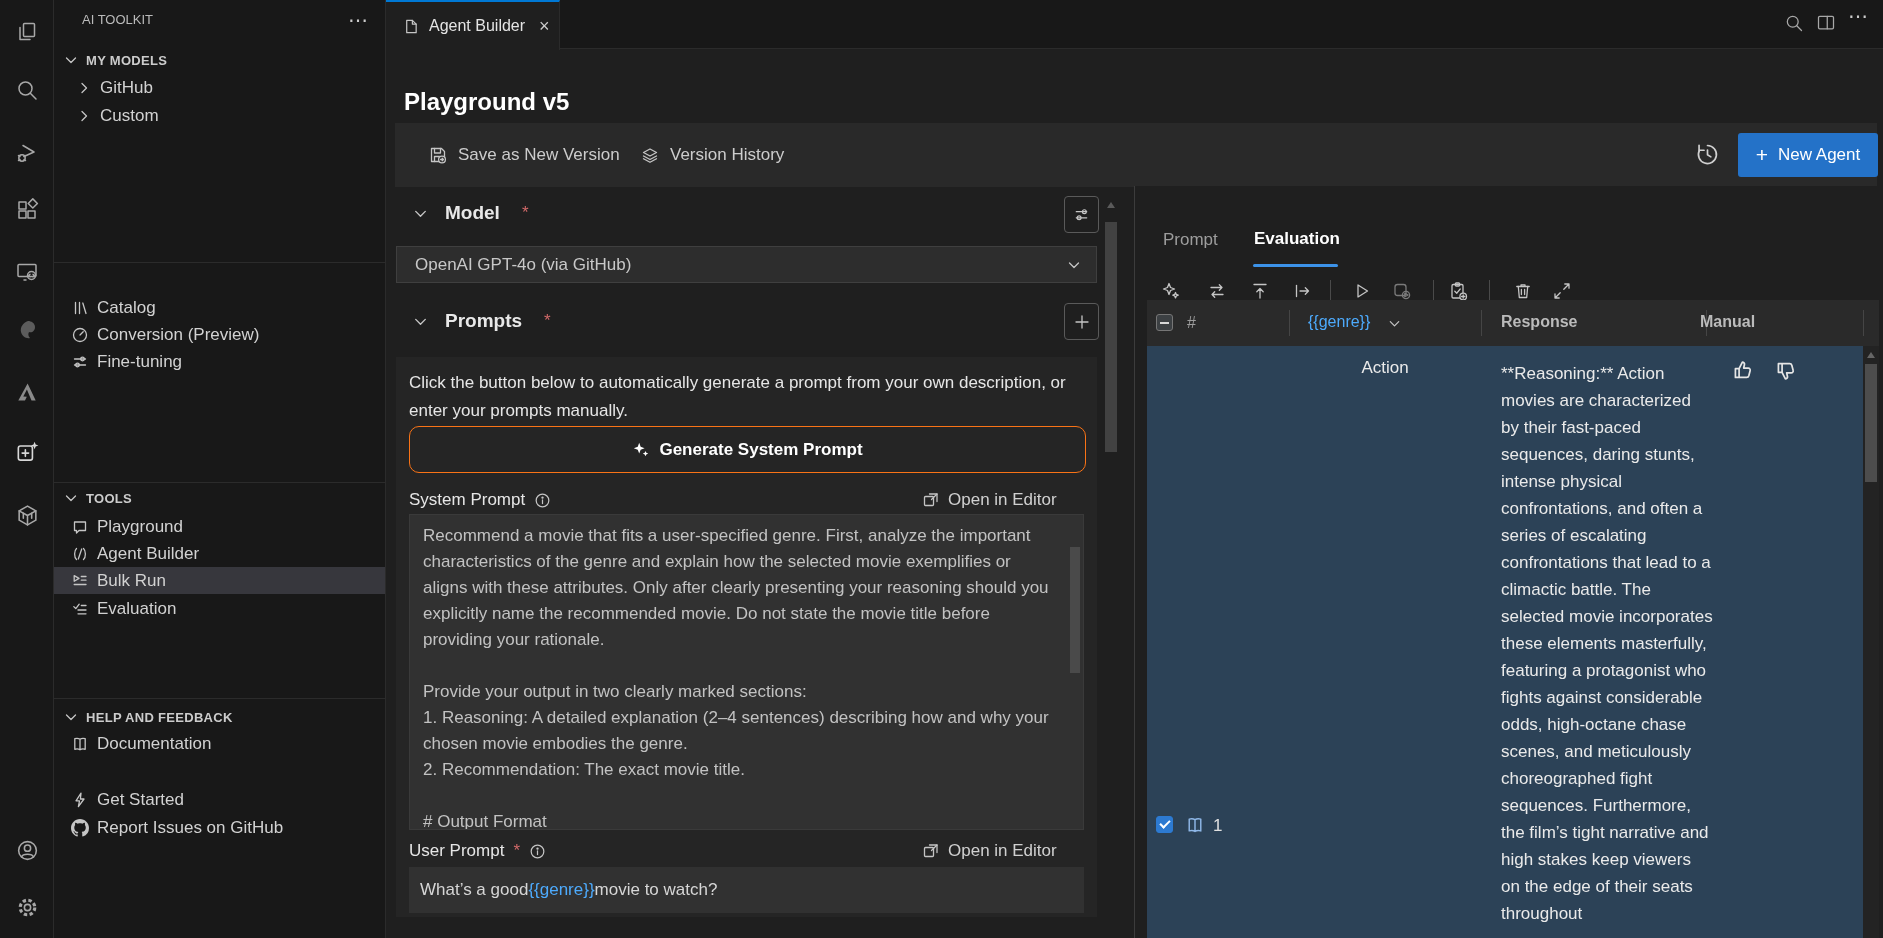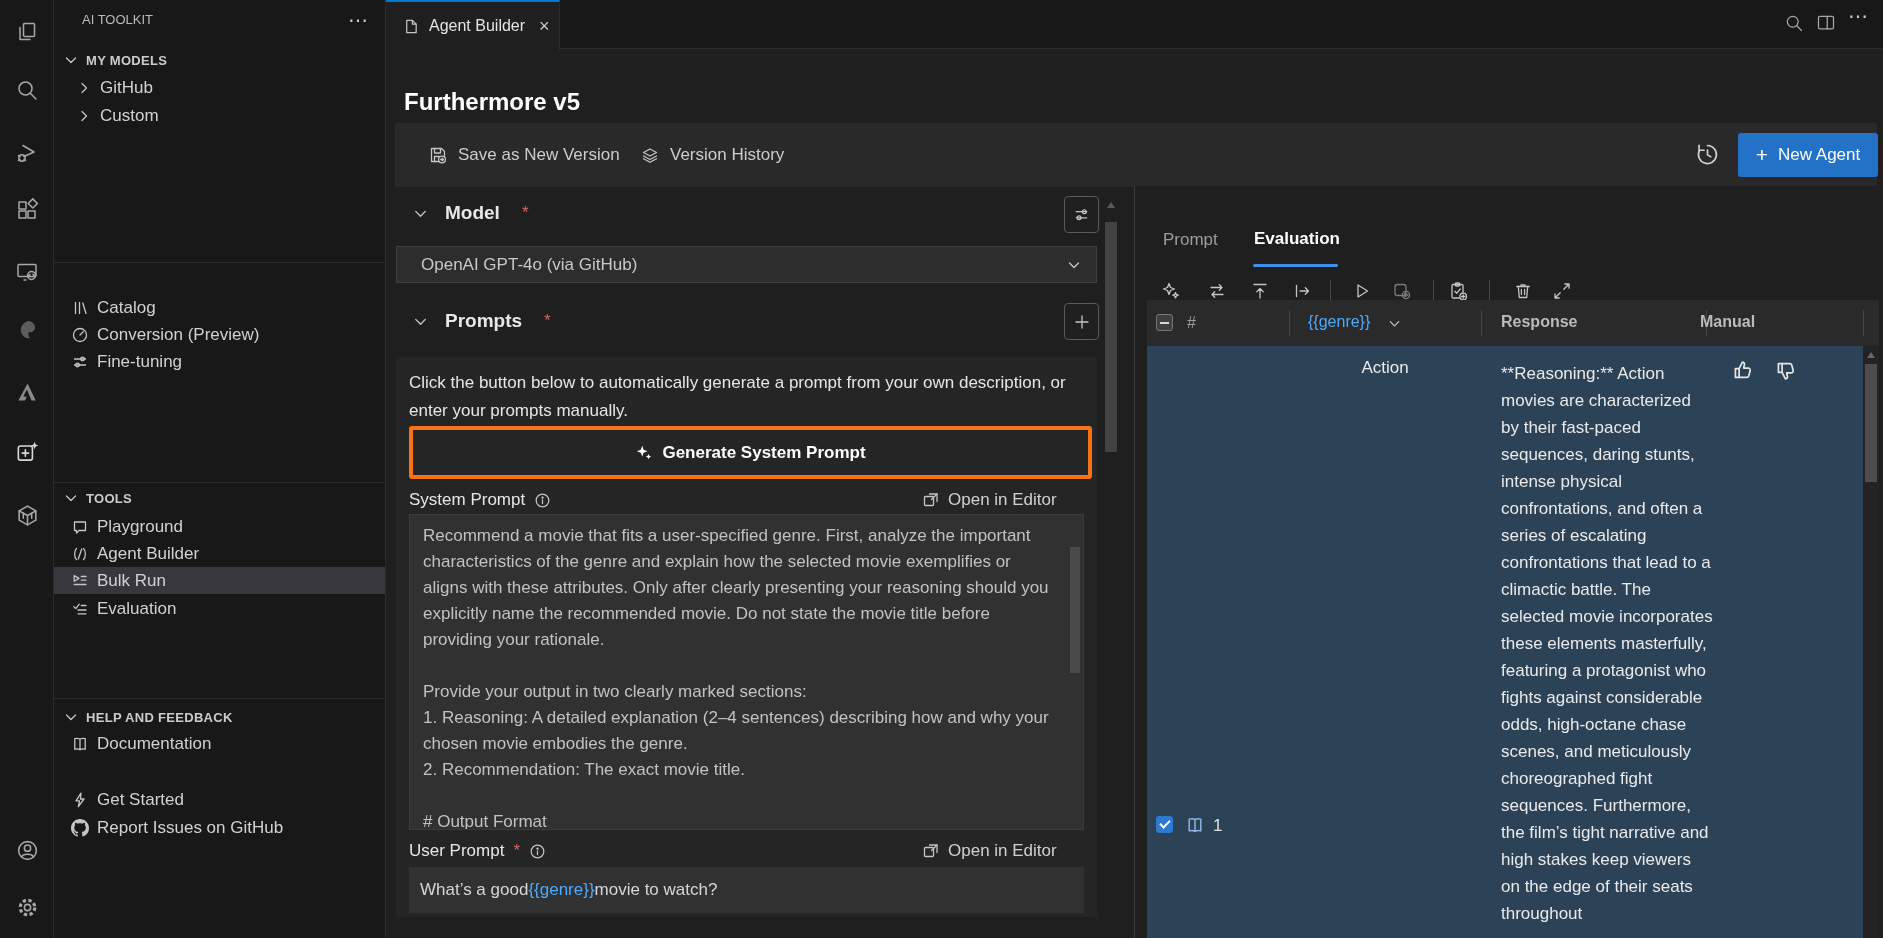--- a/index.html
+++ b/index.html
@@ -33,21 +33,21 @@
   .strip-item{position:absolute;display:flex;align-items:center;gap:10px;font-size:17px;color:#cccccc;cursor:pointer;}
   
   .sec-head{position:absolute;display:flex;align-items:center;gap:16px;font-size:19px;font-weight:600;color:#e8e8e8;cursor:pointer;}
   .req{color:#d16969;font-size:17px;margin-left:6px;font-weight:400;}
   .sq-btn{position:absolute;width:33px;height:35px;border:1px solid #5a5a5a;border-radius:4px;background:transparent;
           display:flex;align-items:center;justify-content:center;cursor:pointer;}
   #dropdown{left:396px;top:246px;width:701px;height:37px;background:#2d2d2d;border:1px solid #3f3f3f;box-sizing:border-box;
             display:flex;align-items:center;font-size:17px;color:#c8c8c8;cursor:pointer;}
   #panel{left:396px;top:357px;width:701px;height:560px;background:#252525;}
   #hint{position:absolute;left:13px;top:12px;width:674px;font-size:17px;line-height:28px;color:#e6e6e6;}
-  #genbtn{position:absolute;left:13px;top:69px;width:675px;height:45px;border:4px solid #f97316;border-radius:3px;
+  #genbtn{position:absolute;left:13px;top:69px;width:675px;height:45px;border:1px solid #f97316;border-radius:10px;
           display:flex;align-items:center;justify-content:center;gap:9px;font-size:17px;font-weight:700;color:#ffffff;cursor:pointer;background:transparent;}
   .fld-row{position:absolute;display:flex;align-items:center;gap:9px;font-size:17px;color:#e6e6e6;}
   .open-ed{position:absolute;display:flex;align-items:center;gap:8px;font-size:17px;color:#d0d0d0;cursor:pointer;}
   #systext{position:absolute;left:13px;top:157px;width:675px;height:316px;background:#313131;border:1px solid #3a3a3a;box-sizing:border-box;overflow:hidden;cursor:text;}
   #systext .txt{position:absolute;left:13px;top:8px;width:630px;font-size:17px;line-height:26px;color:#c2c2c2;white-space:pre-wrap;}
   #systext .sb-track{position:absolute;right:3px;top:2px;width:10px;height:310px;}
   #systext .sb-thumb{position:absolute;right:0;top:30px;width:10px;height:126px;background:#4a4a4a;}
   #userinput{position:absolute;left:13px;top:510px;width:675px;height:46px;background:#313131;box-sizing:border-box;display:flex;align-items:center;
              font-size:17px;color:#d6d6d6;cursor:text;}
   .var{color:#4daafc;}
@@ -308,21 +308,21 @@
     </div>
     <div class="abs" style="left:1430px;top:13px;cursor:pointer">
       <svg width="20" height="20" viewBox="0 0 24 24" class="ic2">
           <rect x="3" y="4" width="18" height="15" rx="1.5"></rect>
           <path d="M13.5 4v15"></path>
         </svg>
     </div>
     <div class="abs" style="left:1462px;top:4px;font-size:20px;color:#cccccc;cursor:pointer">⋯</div>
   </div>
 
-  <div class="abs" style="left:404px;top:88px;font-size:24px;font-weight:700;color:#ffffff">Furthermore v5</div>
+  <div class="abs" style="left:404px;top:88px;font-size:24px;font-weight:700;color:#ffffff">Playground v5</div>
 
   <div id="strip" class="abs">
     <div class="strip-item" style="left:33px;top:22px">
       <span>
         <svg width="20" height="20" viewBox="0 0 20 20" class="ic">
             <path d="M3.5 3.5h10l3 3v10h-13z"></path>
             <path d="M6.5 3.5v4.5h6V3.5"></path>
             <path d="M6.5 16.5v-5h5"></path>
             <circle cx="14" cy="14.5" r="3.4" fill="#292929" stroke="#c5c5c5"></circle>
             <path d="M12.6 14.5h2.6M14.2 13.3l1.2 1.2-1.2 1.2"></path>
@@ -364,21 +364,21 @@
   </div>
   <div class="sq-btn abs" style="left:1064px;top:196px">
     <svg width="19" height="19" viewBox="0 0 20 20" class="ic">
         <path d="M4.5 7h11"></path>
         <circle cx="13" cy="7" r="2"></circle>
         <path d="M4.5 13.5h11"></path>
         <circle cx="7.5" cy="13.5" r="2"></circle>
       </svg>
   </div>
   <div id="dropdown" class="abs">
-    <span style="margin-left:24px">OpenAI GPT-4o (via GitHub)</span>
+    <span style="margin-left:18px">OpenAI GPT-4o (via GitHub)</span>
     <span style="position:absolute;right:14px">
         <svg width="16" height="16" viewBox="0 0 16 16" class="ic">
           <path d="M3.5 6 8 10.5 12.5 6"></path>
         </svg>
       </span>
   </div>
 
   <div class="sec-head" style="left:412px;top:310px">
     <span>
         <svg width="17" height="17" viewBox="0 0 16 16" class="ic">

